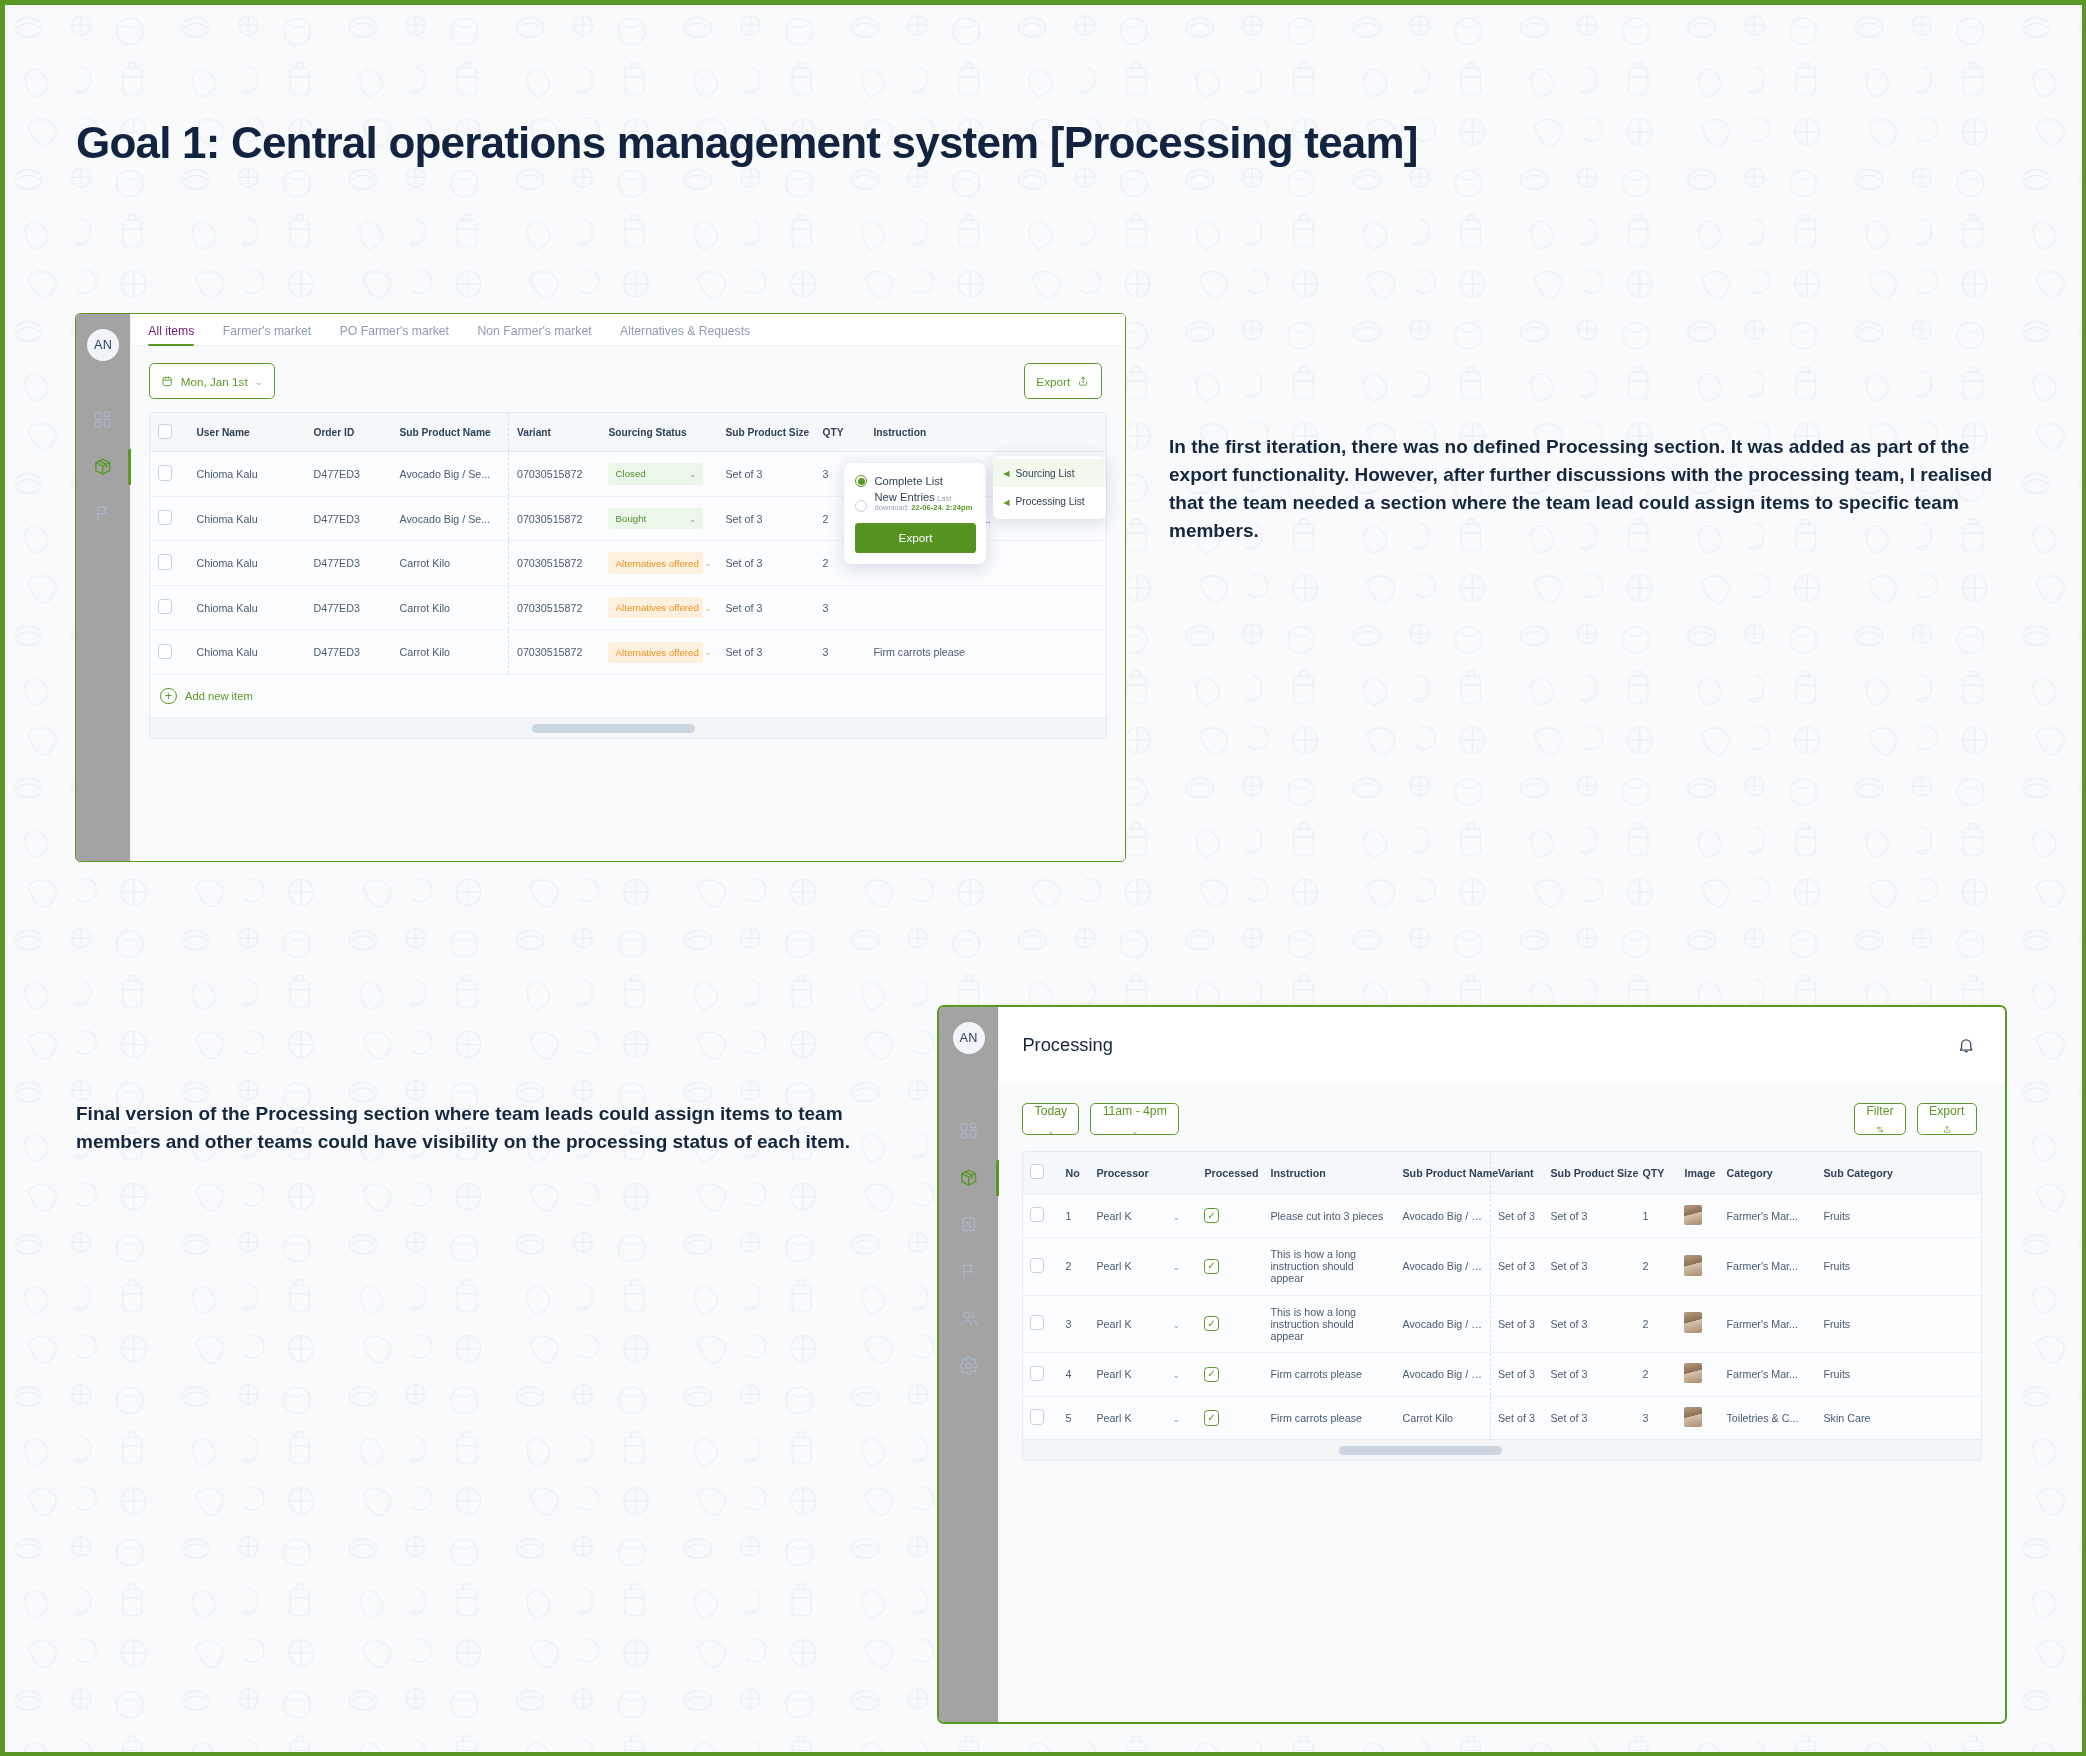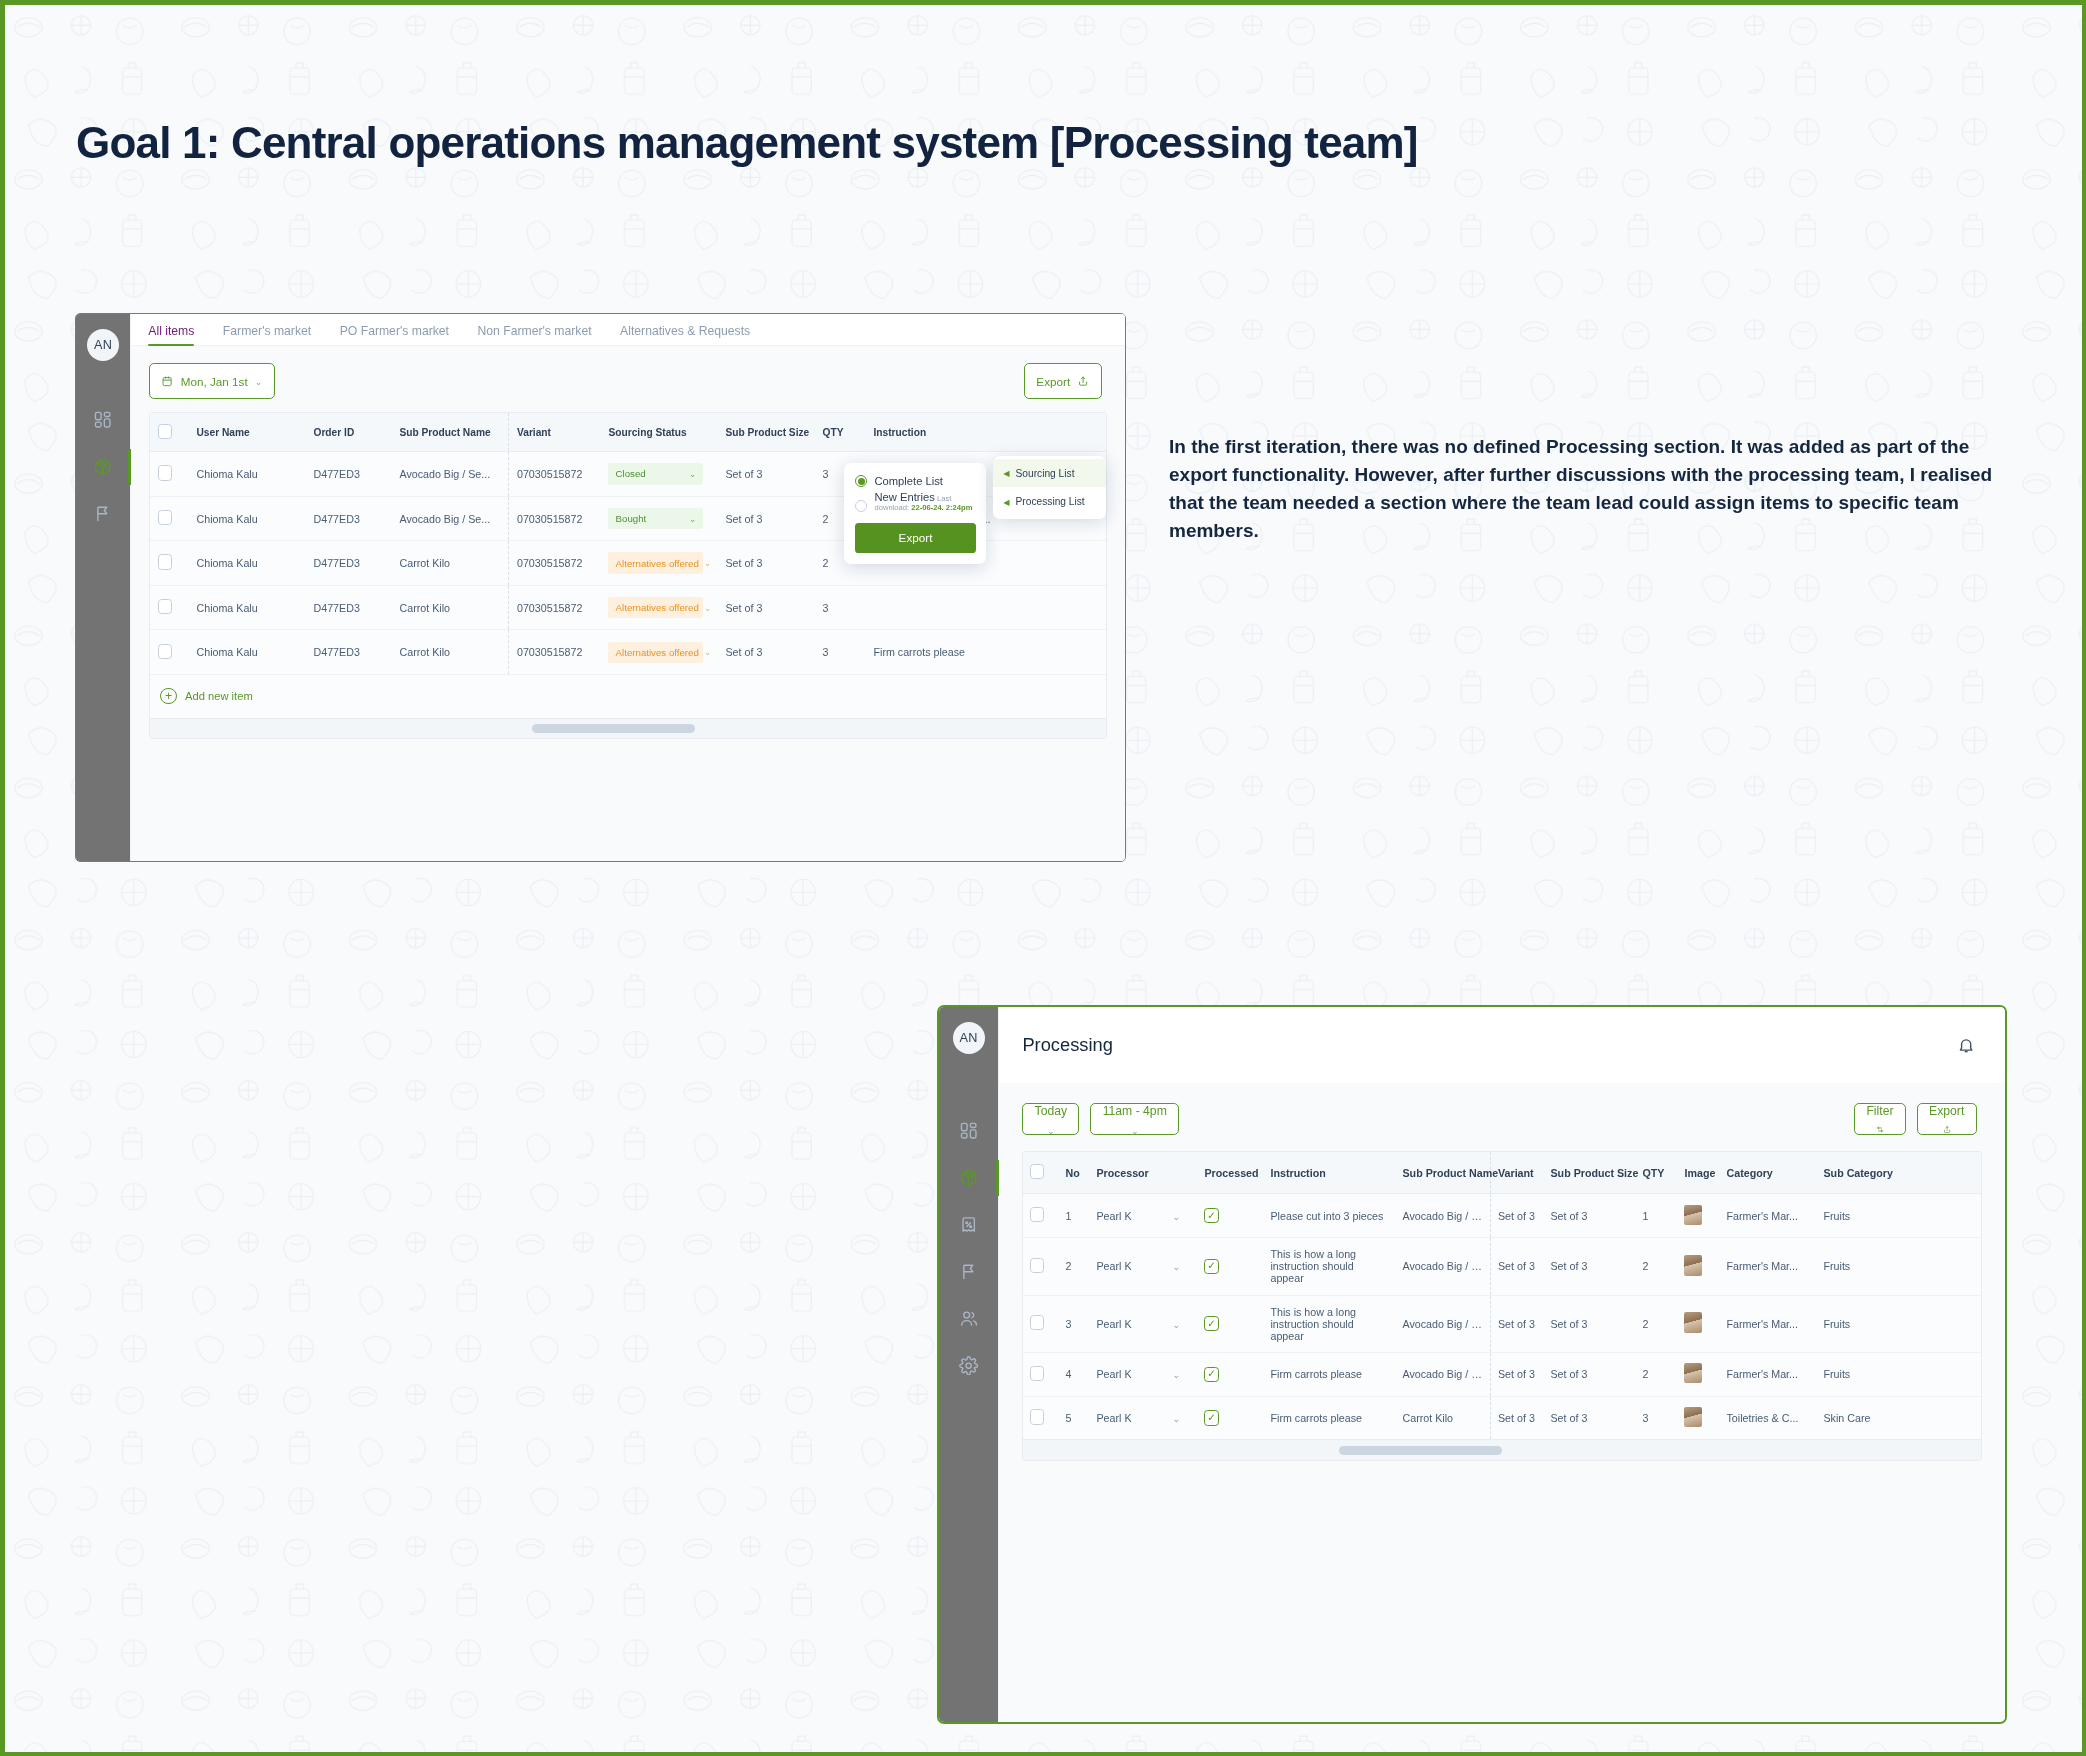--- a/index.html
+++ b/index.html
@@ -41,21 +41,21 @@
     border-radius: 5.1px;
     overflow: hidden;
     display: flex;
   }
   .card1 { left: 70px; top: 308px; width: 1051px; height: 549px; }
   .card2 { left: 932px; top: 1000px; width: 1070px; height: 719px; border-width: 2.5px; border-radius: 7.1px; }
 
   
   .rail {
     width: 55px;
-    background: #737373;
+    background: #a3a3a3;
     border-right: 1px solid #eef2f6;
     display: flex;
     flex-direction: column;
     align-items: center;
     flex: none;
     position: relative;
   }
   .card2 .rail { width: 60px; }
   .avatar {
     width: 32px; height: 32px; border-radius: 50%;
@@ -532,20 +532,21 @@
       <span class="tri">◀</span>
       <span>Sourcing List</span>
     </div>
     <div class="pop-list-item">
       <span class="tri">◀</span>
       <span>Processing List</span>
     </div>
   </div>
 
   <div class="copy copy1">In the first iteration, there was no defined Processing section. It was added as part of the export functionality. However, after further discussions with the processing team, I realised that the team needed a section where the team lead could assign items to specific team members.</div>
+  <div class="copy copy2">Final version of the Processing section where team leads could assign items to team members and other teams could have visibility on the processing status of each item.</div>
 
   <div class="app-card card2">
 
     <div class="rail">
       <div class="avatar">AN</div>
       <div class="rail-icons">
         <div class="rail-item">
           <svg viewBox="0 0 24 24" fill="none" stroke="#aab6c6" stroke-width="1.7">
             <rect x="3" y="3" width="7" height="9" rx="2"></rect>
               <rect x="14" y="3" width="7" height="5" rx="2"></rect>

